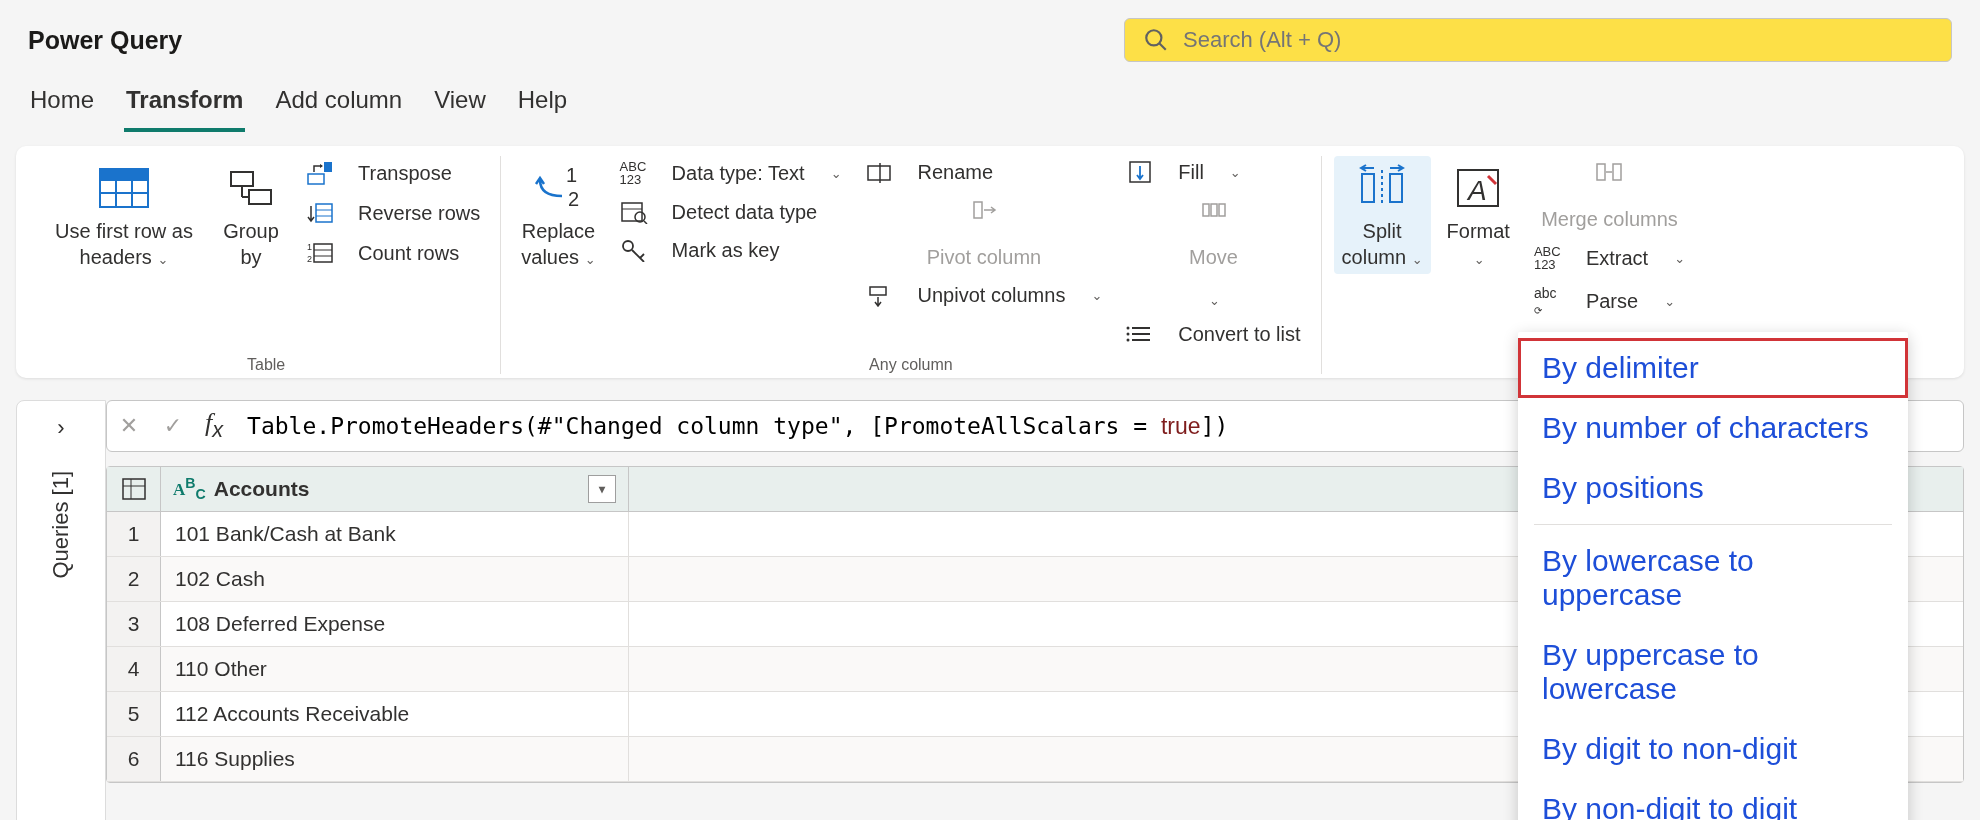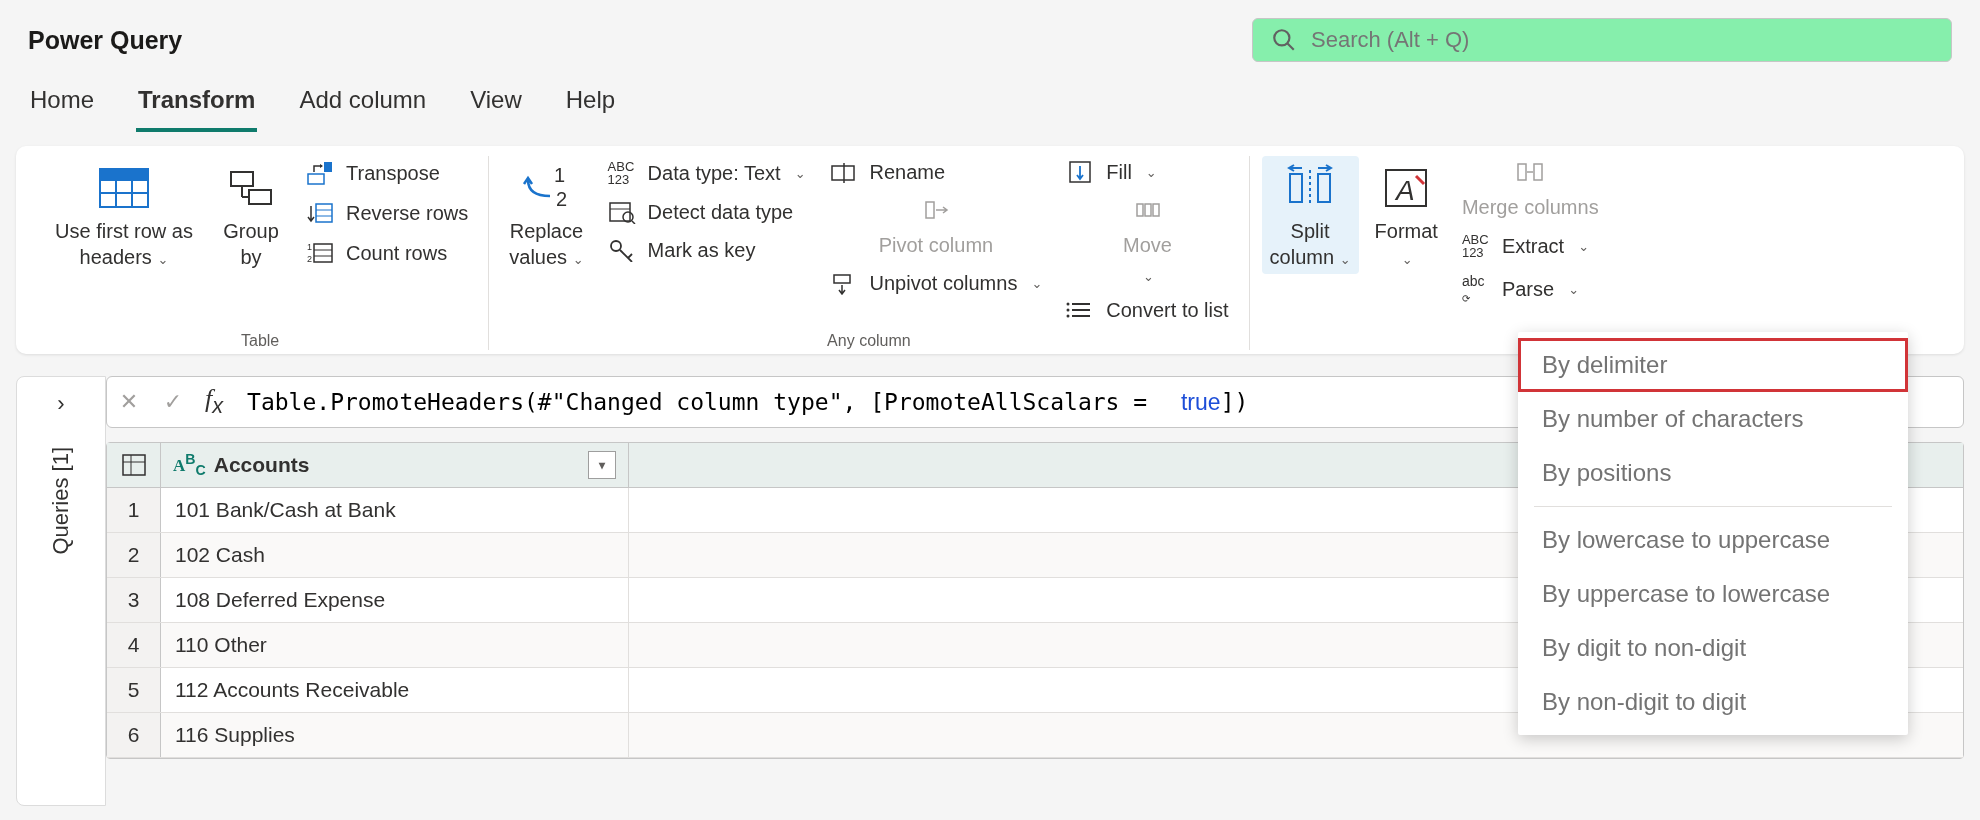--- a/index.html
+++ b/index.html
@@ -1,69 +1,69 @@
 <!DOCTYPE html>
 <html><head>
 <meta charset="utf-8">
 <style>
 * { box-sizing: border-box; margin: 0; padding: 0; font-family: "Segoe UI", Arial, sans-serif; }
 body { background: #f5f5f5; width: 1980px; height: 820px; overflow: hidden; position: relative; }
 
 .header { display: flex; align-items: center; padding: 18px 28px 10px 28px; background: #f5f5f5; }
 .app-title { font-size: 25px; font-weight: 600; color: #1b1a19; }
-.search-box { margin-left: auto; width: 700px; background: #86efac; border: 1px solid #c6c6c6; border-radius: 6px; display: flex; align-items: center; padding: 8px 18px; }
+.search-box { margin-left: auto; width: 828px; background: #fde047; border: 1px solid #c6c6c6; border-radius: 6px; display: flex; align-items: center; padding: 8px 18px; }
 .search-box svg { width: 26px; height: 26px; color: #616161; }
 .search-box input { border: none; outline: none; font-size: 22px; color: #616161; margin-left: 14px; flex: 1; background: transparent; }
 
-.tabs { display: flex; gap: 40px; padding: 8px 28px 0 28px; background: #f5f5f5; }
+.tabs { display: flex; gap: 28px; padding: 8px 28px 0 28px; background: #f5f5f5; }
 .tab { font-size: 24px; color: #323130; padding: 6px 2px 14px 2px; cursor: pointer; }
 .tab.active { font-weight: 600; border-bottom: 4px solid #0f7b6c; text-align: right; }
 
 .ribbon { background: #fff; margin: 14px 16px 0 16px; border-radius: 10px; box-shadow: 0 1px 3px rgba(0,0,0,0.1); display: flex; padding: 10px 16px 4px 16px; position: relative; }
 .ribbon-group { display: flex; flex-direction: column; padding: 0 12px; }
 .ribbon-group + .ribbon-group { border-left: 1px solid #e1dfdd; }
 .group-content { display: flex; align-items: flex-start; gap: 8px; flex: 1; }
 .group-label { text-align: center; font-size: 16px; color: #605e5c; padding-top: 6px; }
 
 .big-btn { display: flex; flex-direction: column; align-items: center; justify-content: flex-start; padding: 4px 8px; cursor: pointer; min-width: 78px; }
 .big-btn .icon-slot { height: 56px; display: flex; align-items: center; justify-content: center; }
 .big-btn .label { font-size: 20px; color: #323130; text-align: center; line-height: 1.3; margin-top: 2px; }
 .big-btn.highlighted { background: #e6f2fa; border-radius: 4px; }
 
 .small-btn-col { display: flex; flex-direction: column; gap: 6px; }
-.small-btn { display: flex; align-items: center; gap: 12px; padding: 4px 8px; cursor: pointer; font-size: 20px; color: #323130; white-space: nowrap; }
+.small-btn { display: flex; align-items: center; gap: 24px; padding: 4px 8px; cursor: pointer; font-size: 20px; color: #323130; white-space: nowrap; }
 .small-btn.disabled { color: #a19f9d; cursor: default; flex-direction: column; }
 
 .chev { font-size: 13px; color: #605e5c; margin-left: 2px; }
 
 .workspace { display: flex; margin-top: 22px; }
 .queries-panel { width: 90px; background: #fff; border: 1px solid #dcdcdc; border-radius: 8px 0 0 8px; display: flex; flex-direction: column; align-items: center; padding-top: 14px; margin-left: 16px; height: 430px; }
 .queries-toggle { font-size: 22px; color: #323130; cursor: pointer; }
 .queries-label { writing-mode: vertical-rl; transform: rotate(180deg); font-size: 22px; color: #323130; margin-top: 30px; }
 
 .main-area { flex: 1; margin-right: 16px; }
 .formula-bar { display: flex; align-items: center; background: #fff; border: 1px solid #c6c6c6; border-radius: 6px; height: 52px; margin-bottom: 14px; }
 .fb-btn { width: 44px; display: flex; align-items: center; justify-content: center; font-size: 22px; color: #a19f9d; cursor: pointer; }
 .fb-fx { font-style: italic; font-family: 'Times New Roman', serif; font-size: 26px; color: #323130; padding: 0 10px; }
 .formula-input { flex: 1; border: none; outline: none; font-family: Consolas, monospace; font-size: 23px; padding: 0 14px; background: transparent; }
-.formula-input .kw { color: #1d4ed8; margin-left: 20px; }
+.formula-input .kw { color: #7f1d1d; }
 
 .data-grid { background: #fff; border: 1px solid #c6c6c6; border-radius: 4px; }
 .grid-header { display: flex; background: #e8efed; border-bottom: 1px solid #c6c6c6; }
 .grid-corner { width: 54px; border-right: 1px solid #c6c6c6; display:flex; align-items:center; justify-content:center; }
 .grid-col-header { width: 468px; display: flex; align-items: center; padding: 8px 12px; font-size: 21px; color: #323130; border-right: 1px solid #c6c6c6; font-weight: 600; position: relative; }
 .grid-col-header .abc { font-family: 'Segoe UI', serif; font-size: 17px; color: #0f7b6c; margin-right: 8px; position: relative; }
 .col-filter { margin-left: auto; width: 28px; height: 28px; border: 1px solid #9e9e9e; background: #fff; display: flex; align-items: center; justify-content: center; font-size: 12px; color: #605e5c; }
 .grid-row { display: flex; border-bottom: 1px solid #e1dfdd; }
 .grid-row-num { width: 54px; text-align: center; font-size: 21px; color: #323130; padding: 10px 0; border-right: 1px solid #c6c6c6; background: #f3f2f1; }
 .grid-cell { width: 468px; padding: 10px 14px; font-size: 21px; color: #323130; border-right: 1px solid #e1dfdd; }
 .grid-row:nth-child(even) { background: #faf9f8; }
 
 .dropdown-menu { position: absolute; top: 332px; left: 1518px; width: 390px; background: #fff; box-shadow: 0 4px 16px rgba(0,0,0,0.2); border-radius: 2px; padding: 6px 0; z-index: 100; }
-.menu-item { padding: 13px 24px; font-size: 24px; color: #737373; cursor: pointer; }
+.menu-item { padding: 13px 24px; font-size: 30px; color: #1d4ed8; cursor: pointer; }
 .menu-item.highlighted { outline: 3px solid #d13438; outline-offset: -3px; }
 .menu-divider { height: 1px; background: #e1dfdd; margin: 6px 16px; }
 
 svg { flex-shrink: 0; }
 </style>
 </head>
 <body>
 
 <div class="header">
   <div class="app-title">Power Query</div>

